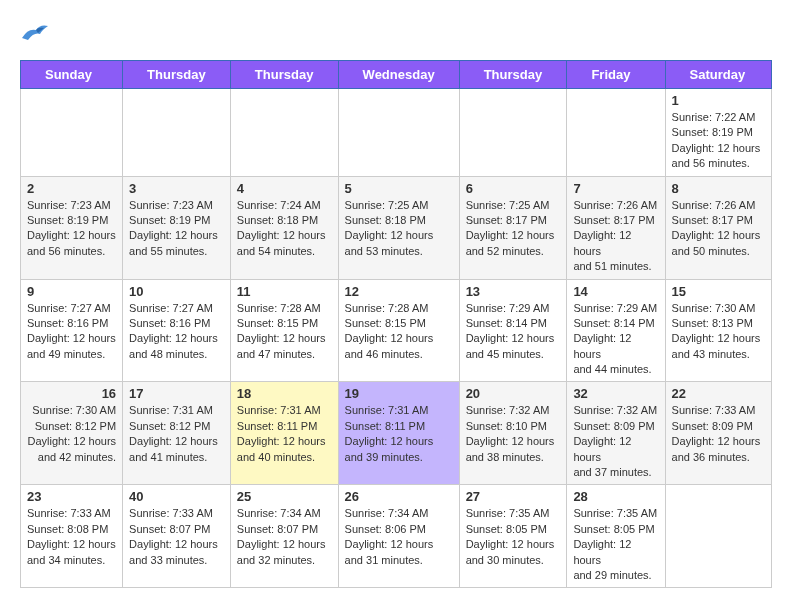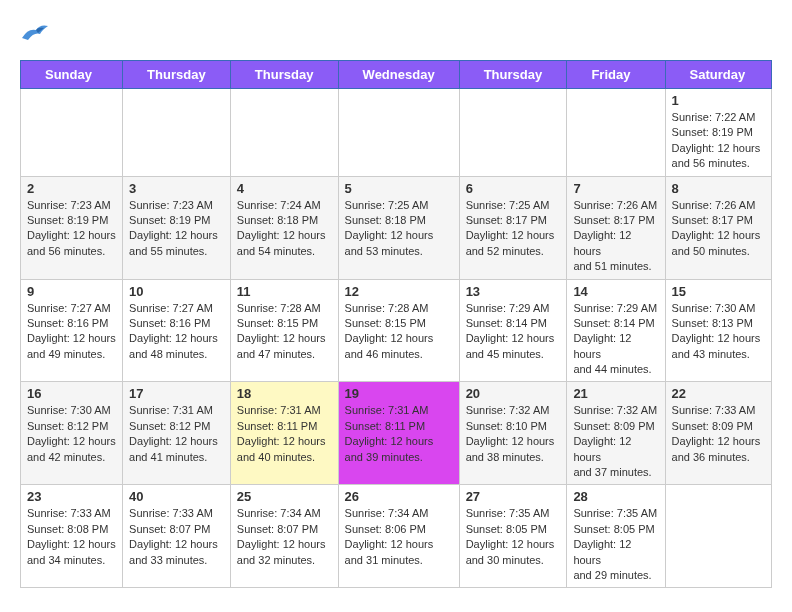--- a/index.html
+++ b/index.html
@@ -232,57 +232,57 @@
         </td>
         <td>
           <span class="day-num">15</span>
           <div class="day-info" style="white-space: pre-line;">Sunrise: 7:30 AM
 Sunset: 8:13 PM
 Daylight: 12 hours
 and 43 minutes.</div>
         </td>
       </tr>
       <tr>
-        <td style="background: rgb(245, 245, 245);">
+        <td style="background: rgb(245, 245, 245); text-align: right;">
           <span class="day-num">16</span>
           <div class="day-info" style="white-space: pre-line;">Sunrise: 7:30 AM
 Sunset: 8:12 PM
 Daylight: 12 hours
 and 42 minutes.</div>
         </td>
         <td style="background: rgb(245, 245, 245);">
           <span class="day-num">17</span>
           <div class="day-info" style="white-space: pre-line;">Sunrise: 7:31 AM
 Sunset: 8:12 PM
 Daylight: 12 hours
 and 41 minutes.</div>
         </td>
         <td style="background: #fef9c3;">
           <span class="day-num">18</span>
           <div class="day-info" style="white-space: pre-line;">Sunrise: 7:31 AM
 Sunset: 8:11 PM
 Daylight: 12 hours
 and 40 minutes.</div>
         </td>
-        <td style="background: #d946ef;">
+        <td style="background: #c4b5fd;">
           <span class="day-num">19</span>
           <div class="day-info" style="white-space: pre-line;">Sunrise: 7:31 AM
 Sunset: 8:11 PM
 Daylight: 12 hours
 and 39 minutes.</div>
         </td>
         <td style="background: rgb(245, 245, 245);">
           <span class="day-num">20</span>
           <div class="day-info" style="white-space: pre-line;">Sunrise: 7:32 AM
 Sunset: 8:10 PM
 Daylight: 12 hours
 and 38 minutes.</div>
         </td>
         <td style="background: rgb(245, 245, 245);">
-          <span class="day-num">21</span>
+          <span class="day-num">32</span>
           <div class="day-info" style="white-space: pre-line;">Sunrise: 7:32 AM
 Sunset: 8:09 PM
 Daylight: 12 hours
 and 37 minutes.</div>
         </td>
         <td style="background: rgb(245, 245, 245);">
           <span class="day-num">22</span>
           <div class="day-info" style="white-space: pre-line;">Sunrise: 7:33 AM
 Sunset: 8:09 PM
 Daylight: 12 hours

